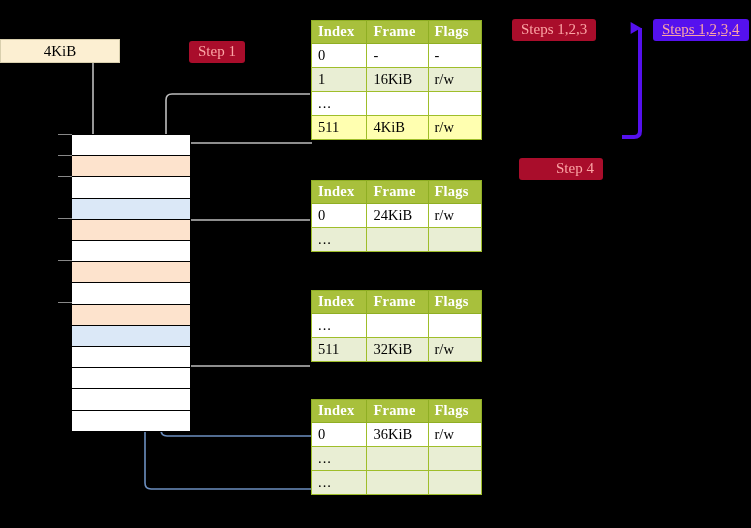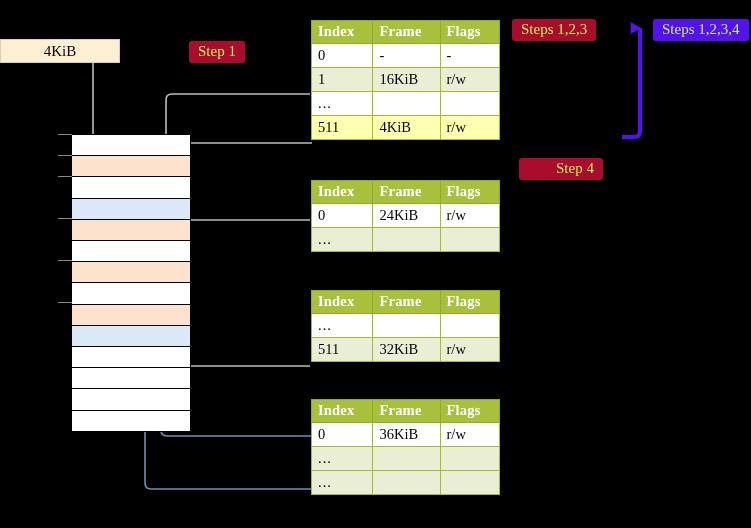--- a/index.html
+++ b/index.html
@@ -11,21 +11,21 @@
   .stage{position:absolute;left:0;top:0;width:751px;height:528px;}
 
   
   #wires{position:absolute;left:0;top:0;width:751px;height:528px;}
 
   
   .badge{
     position:absolute;
     font-family:"Liberation Serif", serif;
     font-size:15px;
-    color:#bef264;
+    color:#fca5a5;
     padding:2px 9px 3px 9px;
     border-radius:3px;
     white-space:nowrap;
     line-height:1.15;
     box-shadow:0 1px 0 rgba(0,0,0,.4);
   }
   .badge-red{background:#a90d2b;}
   .badge-purple{background:#5511ee;}
 
   
@@ -59,21 +59,21 @@
     border:1px solid #9fbe2a;
     background:#fff;
     font-size:14.5px;
     box-shadow:2px 2px 0 rgba(0,0,0,.35);
   }
   .ptable th{
     background:#a8c03c;
     color:#ffffff;
     font-weight:bold;
     text-align:left;
-    padding:2px 18px 3px 6px;
+    padding:2px 12px 3px 6px;
     border:1px solid #8fae24;
     font-size:14.5px;
     letter-spacing:.2px;
   }
   .ptable td{
     border:1px solid #9fbe2a;
     padding:2px 6px 3px 6px;
     color:#000;
     height:18px;
     vertical-align:middle;
@@ -138,21 +138,21 @@
 
   <div class="badge badge-red" style="left:189px;top:41px;">
     <span>Step 1</span>
   </div>
   <div class="badge badge-red" style="left:519px;top:158px;padding-left:37px;">
     <span>Step 4</span>
   </div>
   <div class="badge badge-red" style="left:512px;top:19px;">
     <span>Steps 1,2,3</span>
   </div>
-  <div class="badge badge-purple" style="left:653px;top:19px;">
+  <div class="badge badge-purple" style="left:653px;top:19px;text-decoration:underline;">
     <span>Steps 1,2,3,4</span>
   </div>
 
   <div class="memcol" style="left:71px;top:134px;width:120px;height:286px;">
 
   <div class="memrow" style="top: 0px; height: 22.2px; width: 120px;"></div>
       <div class="memrow orange" style="top: 21.2px; height: 22.2px; width: 120px;"></div>
       <div class="memrow" style="top: 42.4px; height: 22.2px; width: 120px;"></div>
       <div class="memrow blue" style="top: 63.6px; height: 22.2px; width: 120px;"></div>
       <div class="memrow orange" style="top: 84.8px; height: 22.2px; width: 120px;"></div>

